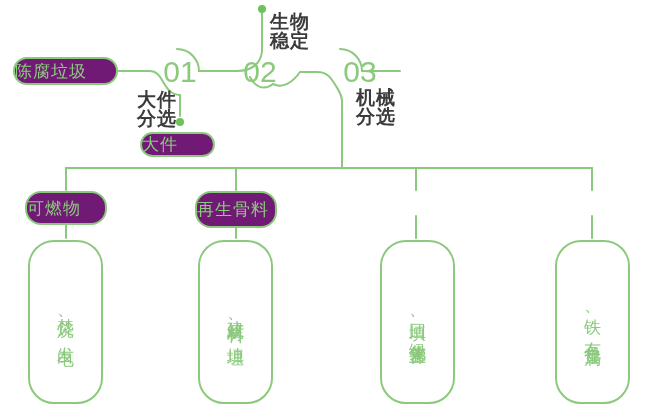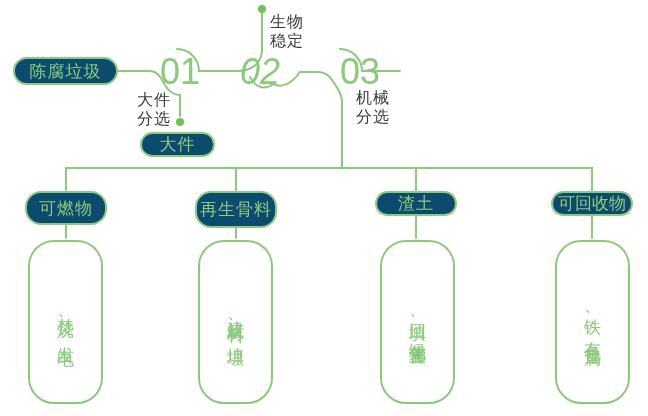--- a/index.html
+++ b/index.html
@@ -3,29 +3,29 @@
 <meta charset="utf-8">
 <style>
   html,body{margin:0;padding:0;background:#ffffff;}
   .canvas{
     position:relative;width:648px;height:416px;background:#ffffff;overflow:hidden;
     font-family:"Liberation Sans","DejaVu Sans",sans-serif;
   }
   .connectors{position:absolute;left:0;top:0;}
   .pill{
     position:absolute;box-sizing:border-box;border:2px solid #8BC97D;border-radius:16px;
-    color:#8BC97D;display:flex;align-items:center;justify-content:center;
-    font-size:17px;letter-spacing:1px;background:#0c4a6e;
+    color:#8BC97D;display:flex;align-items:center;justify-content:flex-start;
+    font-size:17px;letter-spacing:1px;background:#701a75;
   }
   .step-number{
-    position:absolute;color:#8BC97D;font-size:36px;line-height:30px;width:40px;
+    position:absolute;color:#8BC97D;font-size:30px;line-height:30px;width:40px;
     text-align:center;font-weight:400;background:transparent;
   }
   .dark-label{
-    position:absolute;color:#3B3B3B;font-size:16px;line-height:19px;font-weight:400;
+    position:absolute;color:#3B3B3B;font-size:19px;line-height:19px;font-weight:700;
     letter-spacing:1px;
   }
   .tall-box{
     position:absolute;box-sizing:border-box;width:75px;height:164px;
     border:2px solid #8BC97D;border-radius:26px;background:#ffffff;
     display:flex;align-items:center;justify-content:center;
   }
   .tall-box .vtext{
     writing-mode:vertical-rl;text-orientation:mixed;color:#8BC97D;
     font-size:17px;letter-spacing:4px;line-height:1;
@@ -64,21 +64,21 @@
       <circle cx="180" cy="122" r="4"></circle>
       <circle cx="262" cy="9" r="4"></circle>
     </g>
   </svg>
 
   <div class="pill" style="left:13px;top:57px;width:105px;height:28px;">
     <span>陈腐垃圾</span>
   </div>
 
   <div class="step-number" style="left:160px;top:57px;">01</div>
-  <div class="step-number" style="left:240px;top:57px;font-style:italic;">02</div>
+  <div class="step-number" style="left:240px;top:57px;">02</div>
   <div class="step-number" style="left:320px;top:57px;margin-left:20px;">03</div>
 
   <div class="dark-label" style="left:137px;top:90px;">
     <div>大件</div>
     <div>分选</div>
   </div>
   <div class="dark-label" style="left:270px;top:12px;">
     <div>生物</div>
     <div>稳定</div>
   </div>
@@ -98,27 +98,21 @@
     <span class="vtext">焚烧、发电</span>
   </div>
 
   <div class="pill" style="left:195px;top:191px;width:82px;height:37px;">
     <span>再生骨料</span>
   </div>
   <div class="tall-box" style="left:198px;top:240px;">
     <span class="vtext" style="letter-spacing:2px;">建筑材料、填埋</span>
   </div>
 
-  <div class="pill" style="left:375px;top:191px;width:82px;height:25px;">
-    <span>渣土</span>
-  </div>
   <div class="tall-box" style="left:380px;top:240px;">
     <span class="vtext" style="letter-spacing:1px;">回填、绿化营养土</span>
   </div>
 
-  <div class="pill" style="left:551px;top:191px;width:82px;height:25px;letter-spacing:0;">
-    <span>可回收物</span>
-  </div>
   <div class="tall-box" style="left:555px;top:240px;">
     <span class="vtext" style="letter-spacing:3px;">铁、有色金属</span>
   </div>
 
 </div>
 
 </body></html>

